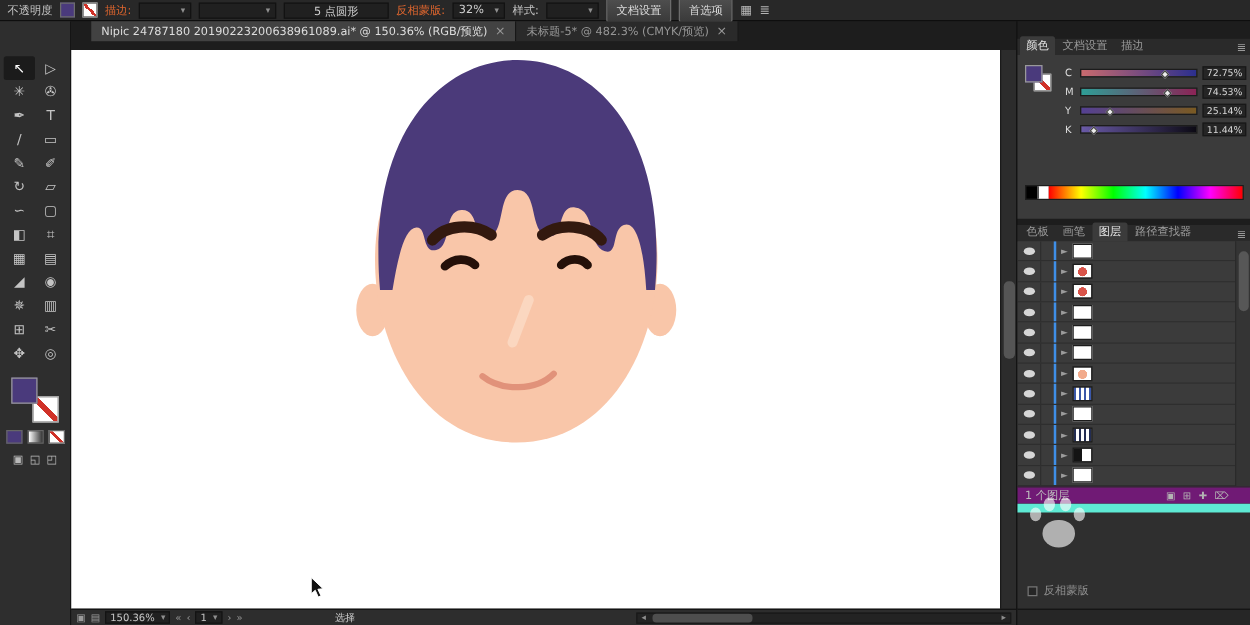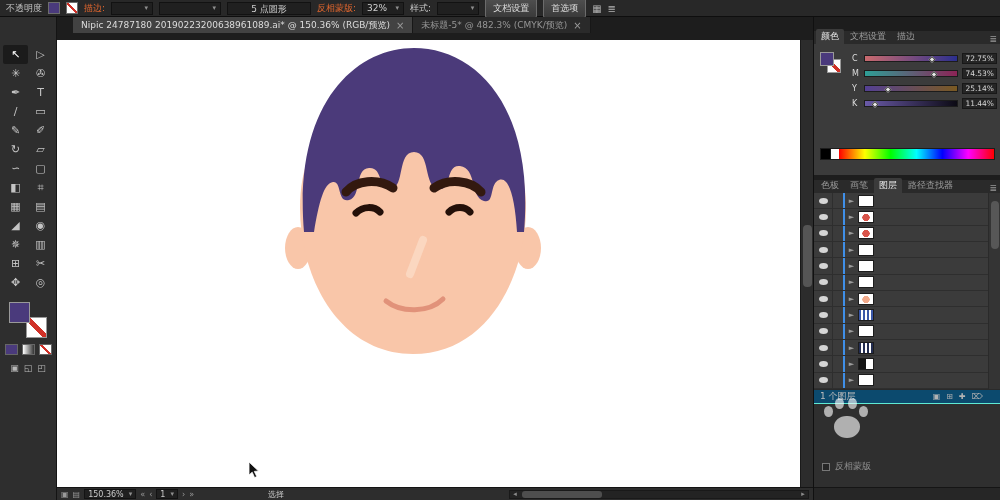--- a/index.html
+++ b/index.html
@@ -82,24 +82,24 @@
   .layers-list{position:absolute;left:0;top:176px;width:187px;height:196px;background:#3b3b3b;overflow:hidden;}
   .layer-row{display:flex;align-items:center;height:16.33px;border-bottom:1px solid #2e2e2e;background:#3b3b3b;}
   .eye-cell{width:19px;height:100%;border-right:1px solid #2e2e2e;display:flex;align-items:center;justify-content:center;cursor:pointer;}
   .eye{width:9px;height:6px;background:#d6d6d6;border-radius:50%;}
   .lock-cell{width:12px;height:100%;border-right:2px solid #3f8fe8;cursor:pointer;}
   .tri{width:13px;text-align:center;color:#9c9c9c;font-size:7px;cursor:pointer;}
   .thumb{width:16px;height:12px;border:1px solid #1c1c1c;background:#fff;}
   .target{margin-left:auto;margin-right:5px;color:#a8a8a8;font-size:8px;cursor:pointer;}
   .layers-scroll{position:absolute;right:0;top:176px;width:12px;height:196px;background:#343434;border-left:1px solid #2a2a2a;}
   .layers-scroll .v-thumb{left:2px;top:8px;width:8px;height:48px;background:#575757;}
-  .layers-footer{position:absolute;left:0;top:372px;width:187px;height:14px;background:#0c4a6e;border-top:1px solid #2a2a2a;display:flex;align-items:center;padding:0 6px;color:#bdbdbd;}
+  .layers-footer{position:absolute;left:0;top:372px;width:187px;height:14px;background:#701a75;border-top:1px solid #2a2a2a;display:flex;align-items:center;padding:0 6px;color:#bdbdbd;}
   .lf-icons{margin-left:auto;display:flex;gap:6px;padding-right:12px;font-size:8px;color:#b3b3b3;}
 
-  .lower-panel{position:absolute;left:0;top:386px;width:187px;height:84px;background:#2f2f2f;border-top:1px solid #5eead4;}
+  .lower-panel{position:absolute;left:0;top:386px;width:187px;height:84px;background:#2f2f2f;border-top:7px solid #5eead4;}
   .lp-row{display:flex;align-items:center;gap:5px;padding:4px 8px;color:#8f8f8f;}
   .lp-check{width:8px;height:8px;border:1px solid #777;background:#262626;}
   .panel-bottom-strip{position:absolute;left:0;top:470px;width:187px;height:30px;background:#262626;border-top:1px solid #151515;}
 
   
   .watermark{position:absolute;left:818px;top:392px;width:178px;height:85px;pointer-events:none;z-index:6;opacity:.62;}
   .paw{position:absolute;left:6px;top:6px;width:46px;height:44px;}
   .paw i{position:absolute;background:#fff;border-radius:50%;}
   .paw .pad{left:10px;top:18px;width:26px;height:22px;border-radius:48% 48% 50% 50%;}
   .paw .t1{left:0;top:8px;width:9px;height:11px;}

